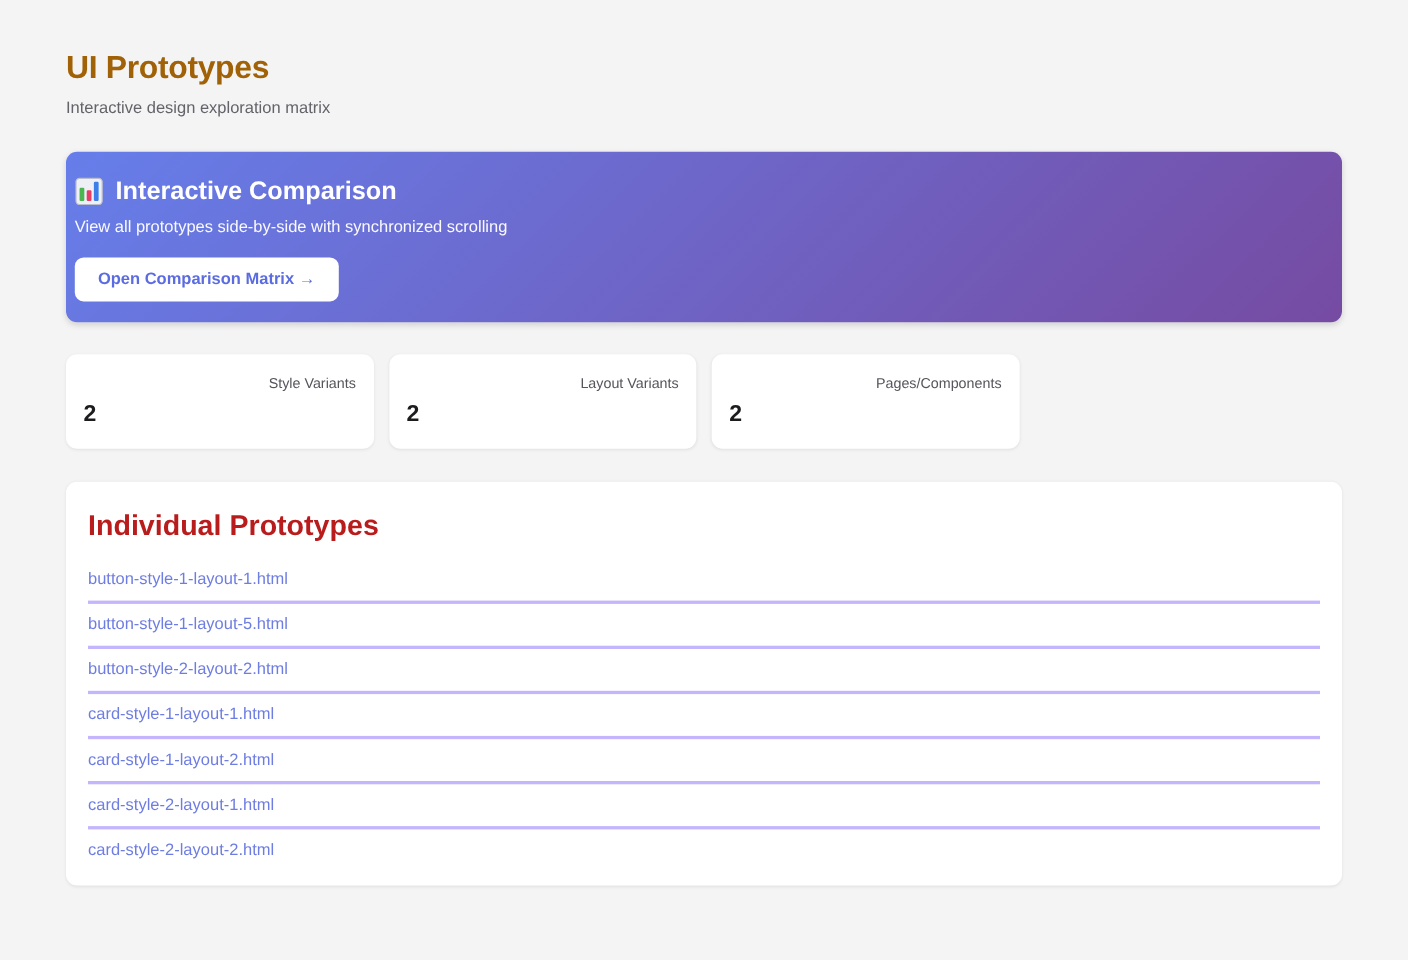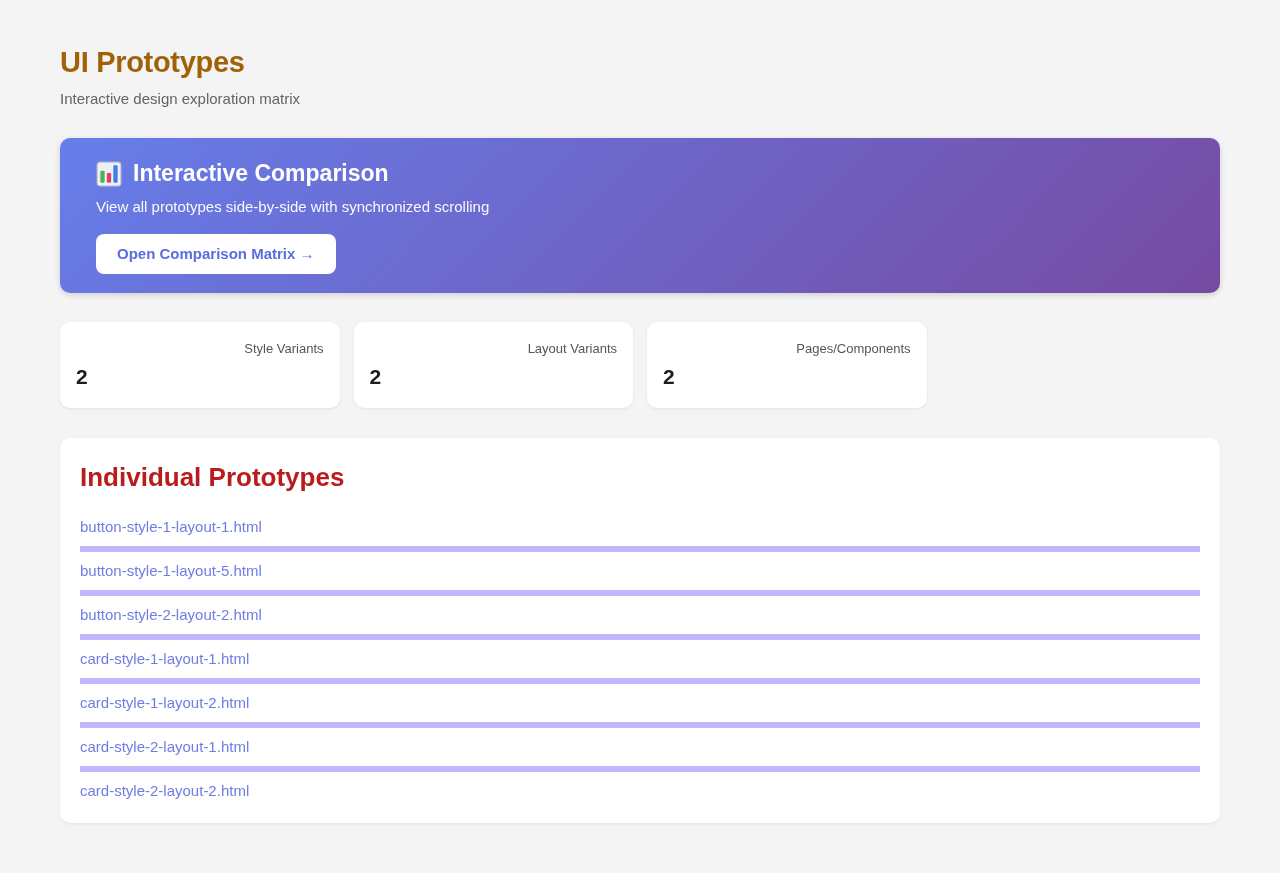--- a/index.html
+++ b/index.html
@@ -25,21 +25,21 @@
     letter-spacing: -0.3px;
   }
   .page-subtitle {
     font-size: 15px;
     color: #636369;
     margin: 11px 0 0;
   }
   .banner {
     margin-top: 31px;
     border-radius: 10px;
-    padding: 22px 24px 20px 36px;
+    padding: 22px 24px 20px 8px;
     background: linear-gradient(135deg, var(--gradient_start, #667eea) 0%, var(--gradient_end, #764ba2) 100%);
     color: #ffffff;
     box-shadow: 0 2px 6px rgba(0,0,0,0.15);
     height: 155px;
   }
   .banner-title-row {
     display: flex;
     align-items: center;
     gap: 11px;
     font-size: 23px;
@@ -104,21 +104,21 @@
     font-weight: 700;
     margin: 0;
     color: #b91c1c;
   }
   .proto-list {
     list-style: none;
     margin: 15px 0 0;
     padding: 0;
   }
   .proto-list li {
-    border-bottom: 6px solid #c4b5fd;
+    border-bottom: 3px solid #c4b5fd;
   }
   .proto-list li:last-child {
     border-bottom: none;
   }
   .proto-list a {
     display: block;
     padding: 10px 0 11px;
     color: var(--link, #6e7de2);
     text-decoration: none;
     font-size: 15px;

